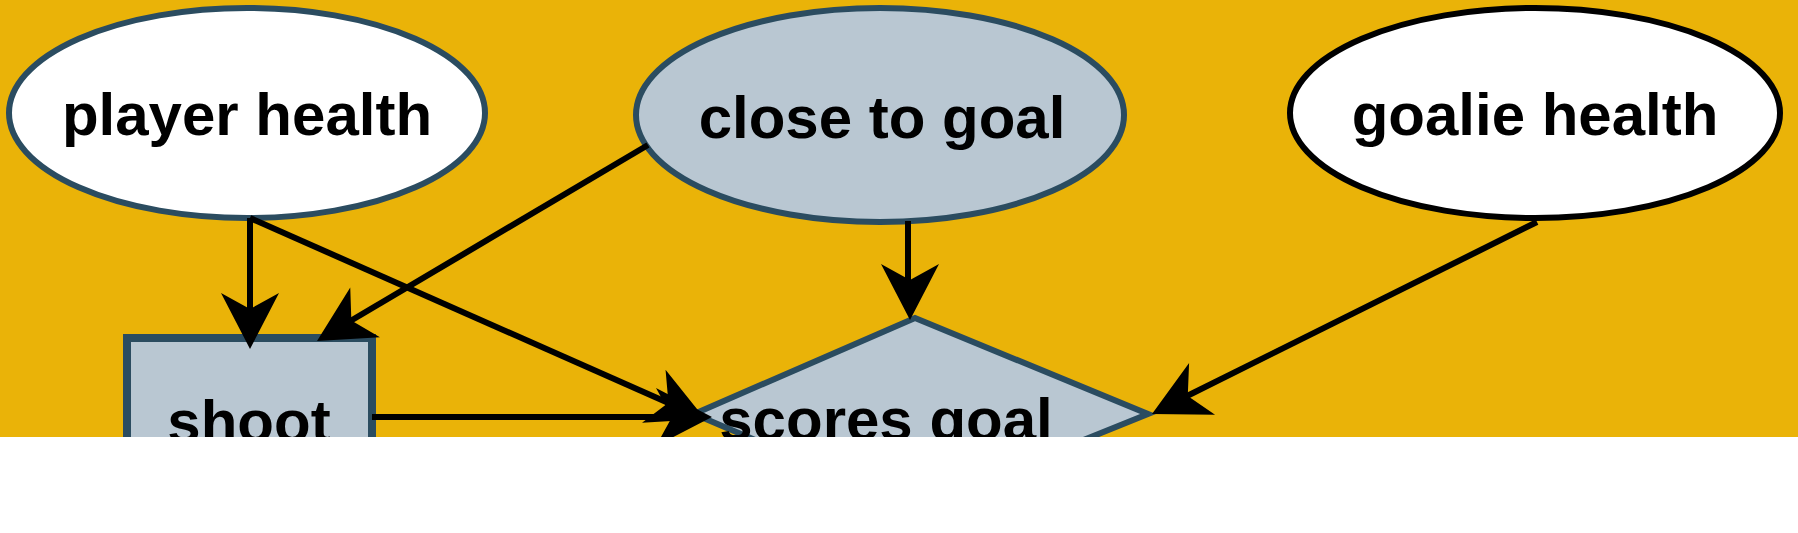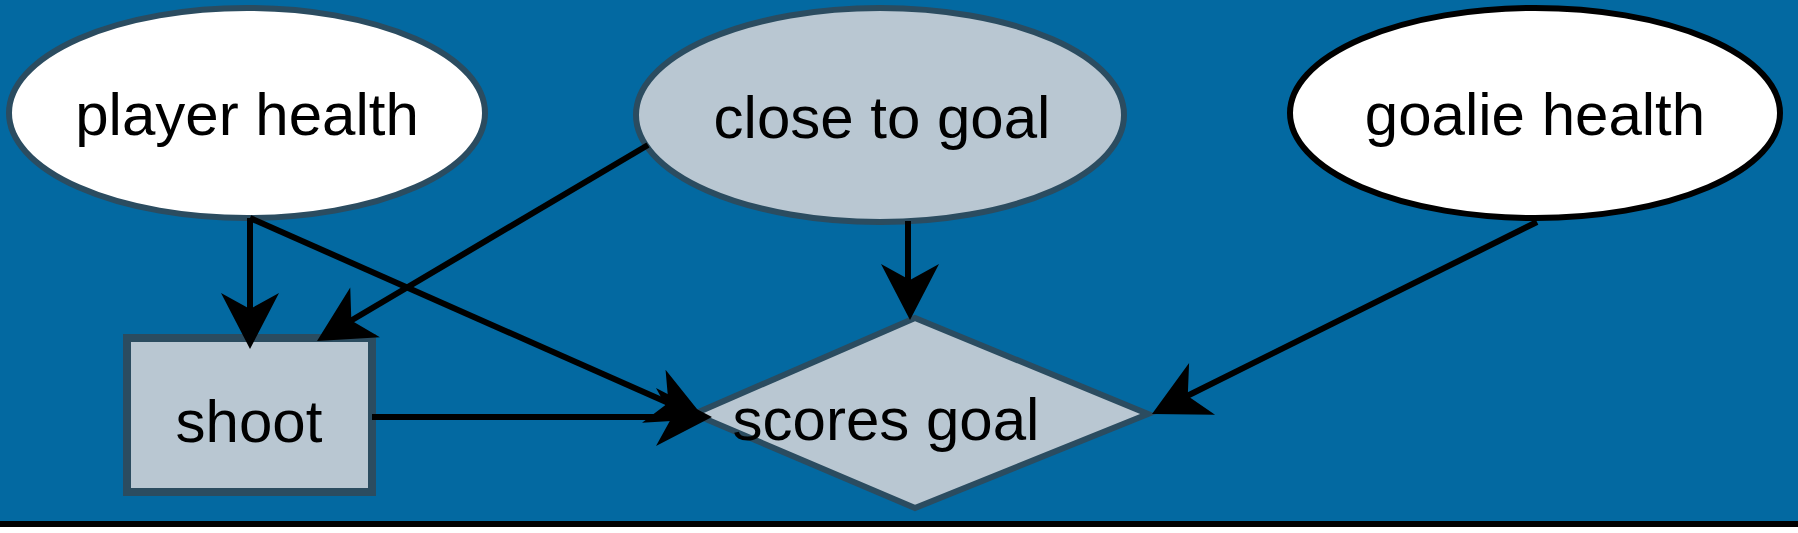--- a/index.html
+++ b/index.html
@@ -3,23 +3,24 @@
 <meta charset="utf-8">
 <style>
   html, body {
     margin: 0;
     padding: 0;
     background: #ffffff;
   }
   .canvas {
     position: relative;
     width: 1798px;
-    height: 527px;
-    background: #0369a1;
+    height: 437px;
+    background: #eab308;
     overflow: hidden;
+    font-weight: bold;
   }
   svg {
     display: block;
   }
   text.node-label {
     font-family: "Liberation Sans", "DejaVu Sans", sans-serif;
     font-size: 60px;
     fill: #000000;
   }
 </style>

